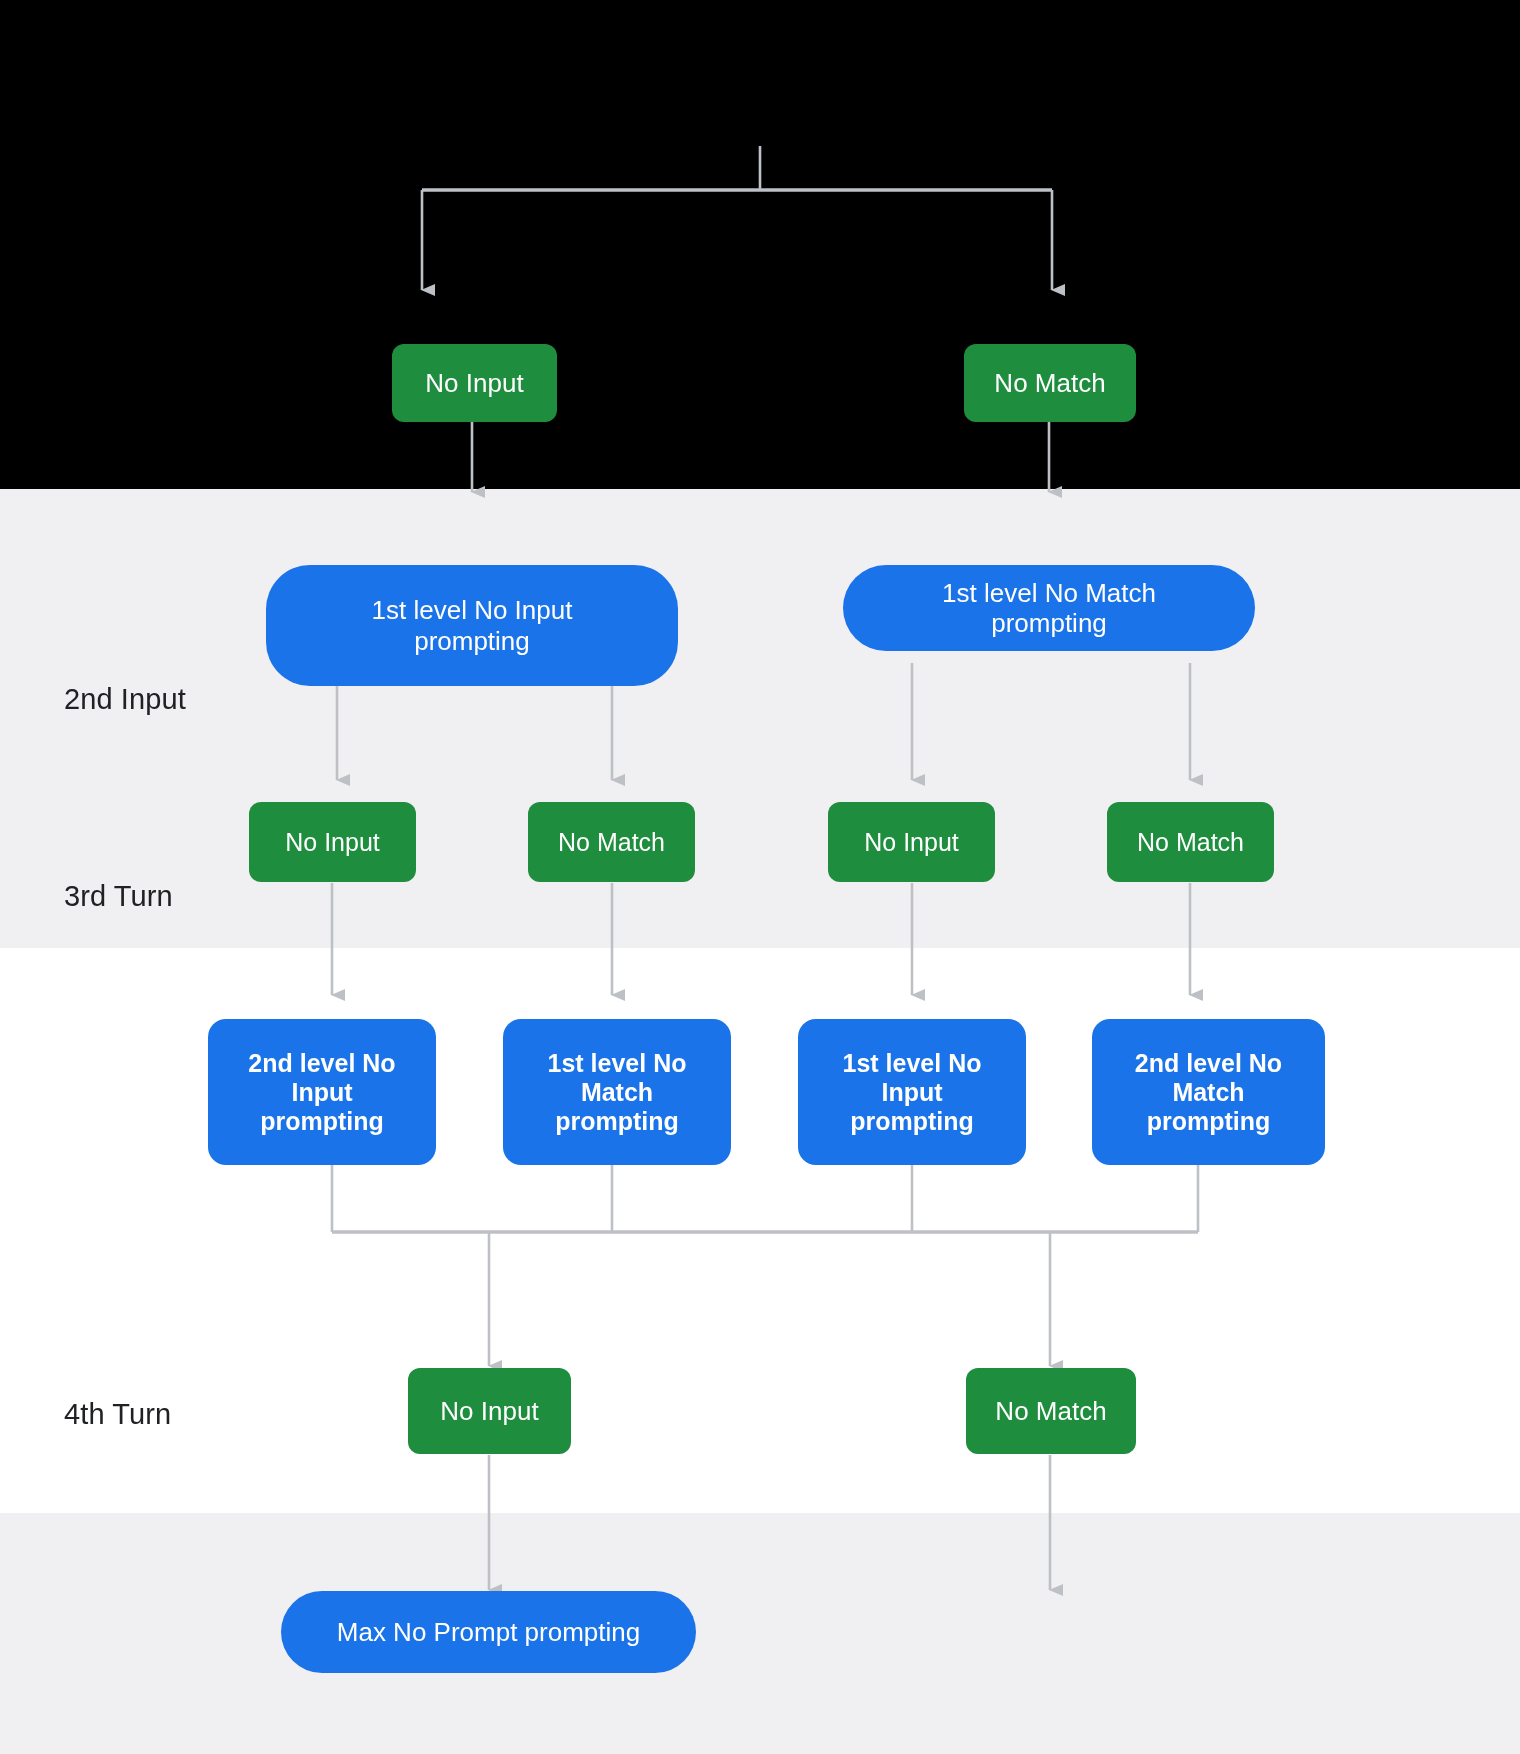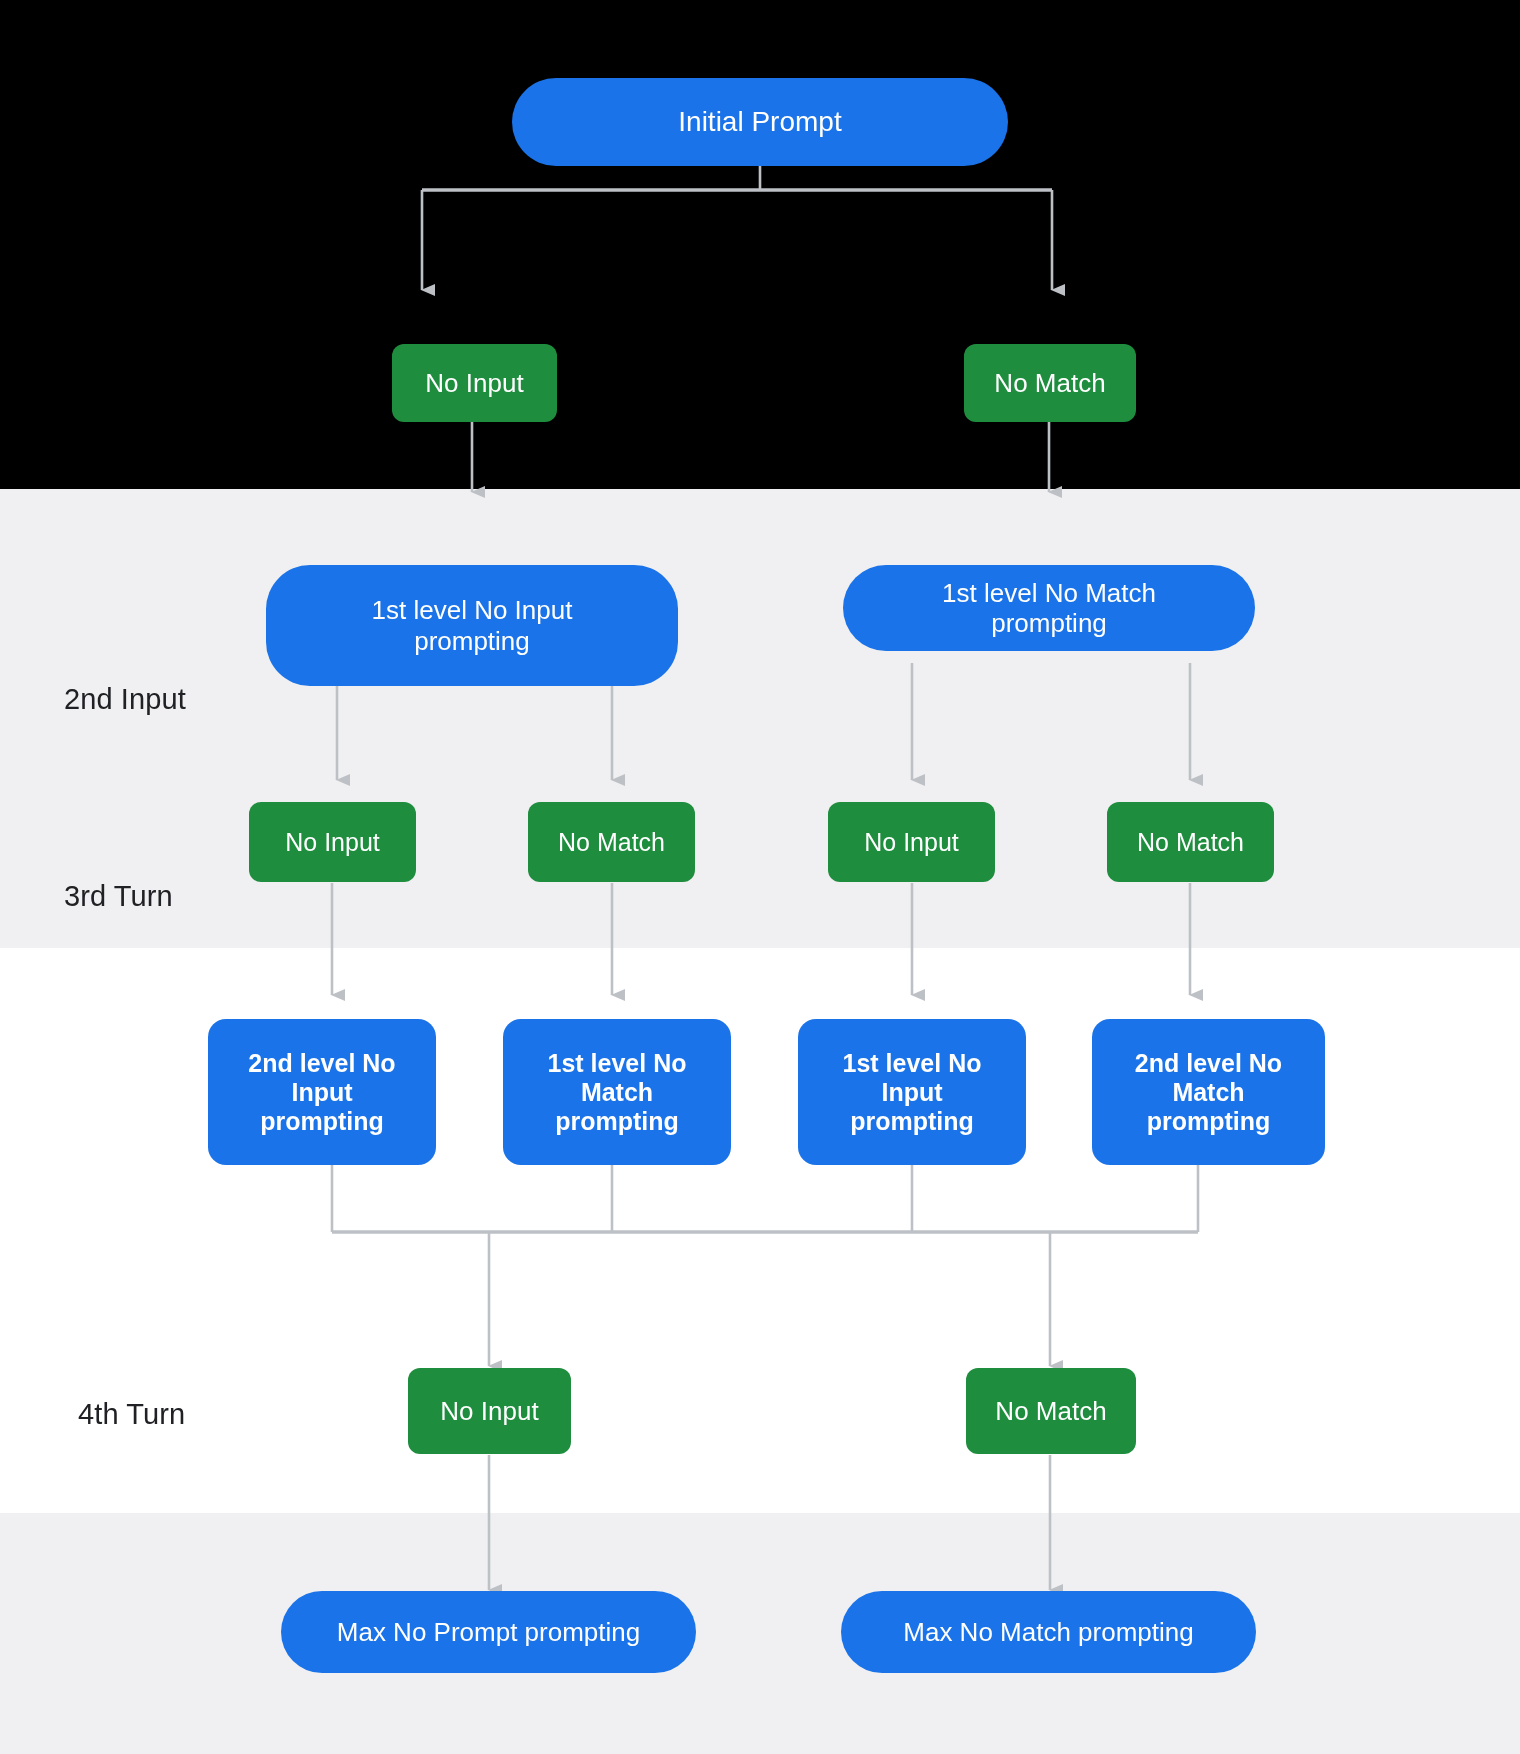--- a/index.html
+++ b/index.html
@@ -67,21 +67,21 @@
 <div id="stage">
 
   <div class="band" id="band-1"></div>
   <div class="band" id="band-2"></div>
   <div class="band" id="band-3"></div>
   <div class="band" id="band-4"></div>
 
   <div class="turn-label on-dark" style="left:64px;top:305px;">1st Turn</div>
   <div class="turn-label" style="left:64px;top:685px;">2nd Input</div>
   <div class="turn-label" style="left:64px;top:882px;">3rd Turn</div>
-  <div class="turn-label" style="left:78px;top:1400px;">4th Turn</div>
+  <div class="turn-label" style="left:64px;top:1400px;">4th Turn</div>
 
   <svg id="wires" viewBox="0 0 1520 1754">
     <defs>
       <marker id="arrow" viewBox="0 0 12 14" refX="6" refY="13" markerWidth="12" markerHeight="14" orient="auto-start-reverse" markerUnits="userSpaceOnUse">
         <path d="M0,0 L12,0 L6,14 Z" fill="#bdc1c6"></path>
       </marker>
     </defs>
     <g stroke="#bdc1c6" stroke-width="2.6" fill="none" stroke-linecap="butt">
 
       <path d="M760,146 L760,190"></path>
@@ -110,23 +110,20 @@
       <path d="M332,1232 L1198,1232" stroke-width="3.4"></path>
 
       <path d="M489,1232 L489,1366" marker-end="url(#arrow)"></path>
       <path d="M1050,1232 L1050,1366" marker-end="url(#arrow)"></path>
 
       <path d="M489,1455 L489,1590" marker-end="url(#arrow)"></path>
       <path d="M1050,1455 L1050,1590" marker-end="url(#arrow)"></path>
     </g>
   </svg>
 
-  <div class="node node-blue pill" style="left:512px;top:78px;width:496px;height:88px;">
-    <span class="label t-28">Initial Prompt</span>
-  </div>
 
   <div class="node node-green rounded-sm" style="left:392px;top:344px;width:165px;height:78px;">
     <span class="label t-26">No Input</span>
   </div>
   <div class="node node-green rounded-sm" style="left:964px;top:344px;width:172px;height:78px;">
     <span class="label t-26">No Match</span>
   </div>
 
   <div class="node node-blue pill" style="left:266px;top:565px;width:412px;height:121px;">
     <span class="label t-26">
@@ -186,17 +183,14 @@
   <div class="node node-green rounded-sm" style="left:408px;top:1368px;width:163px;height:86px;">
     <span class="label t-26">No Input</span>
   </div>
   <div class="node node-green rounded-sm" style="left:966px;top:1368px;width:170px;height:86px;">
     <span class="label t-26">No Match</span>
   </div>
 
   <div class="node node-blue pill" style="left:281px;top:1591px;width:415px;height:82px;">
     <span class="label t-26">Max No Prompt prompting</span>
   </div>
-  <div class="node node-blue pill" style="left:841px;top:1591px;width:415px;height:82px;">
-    <span class="label t-26">Max No Match prompting</span>
-  </div>
 
 </div>
 
 </body></html>

